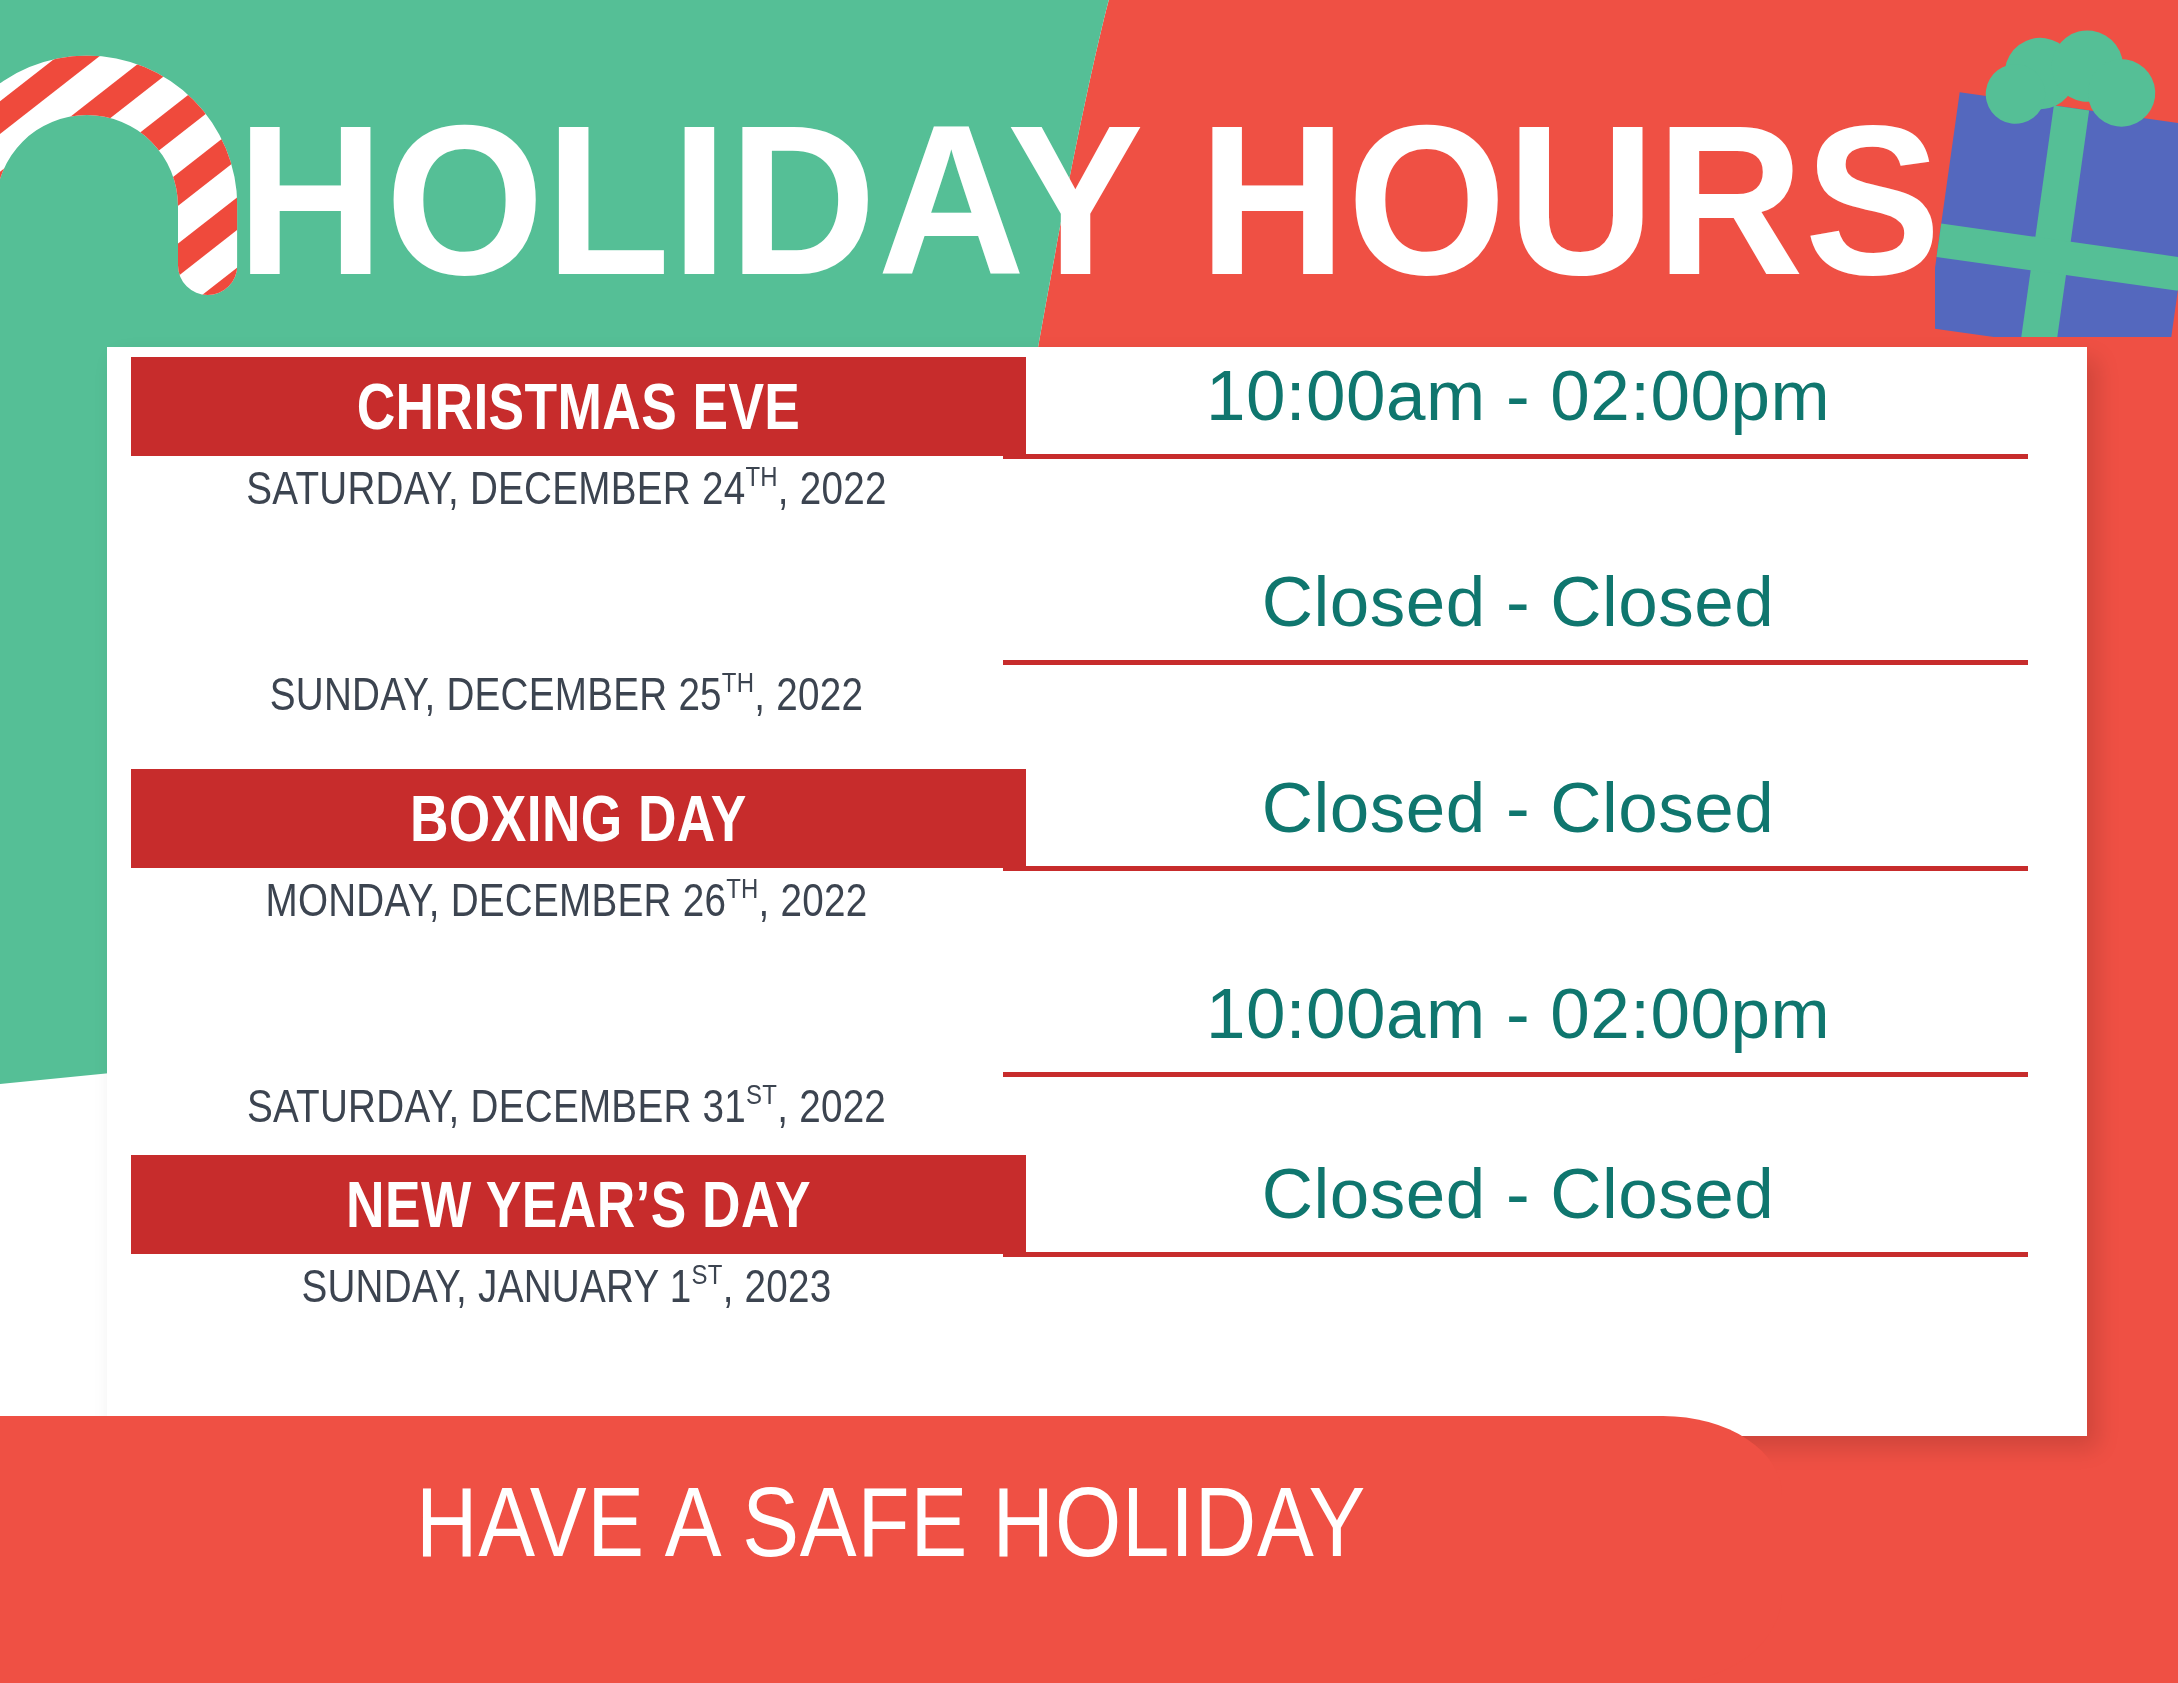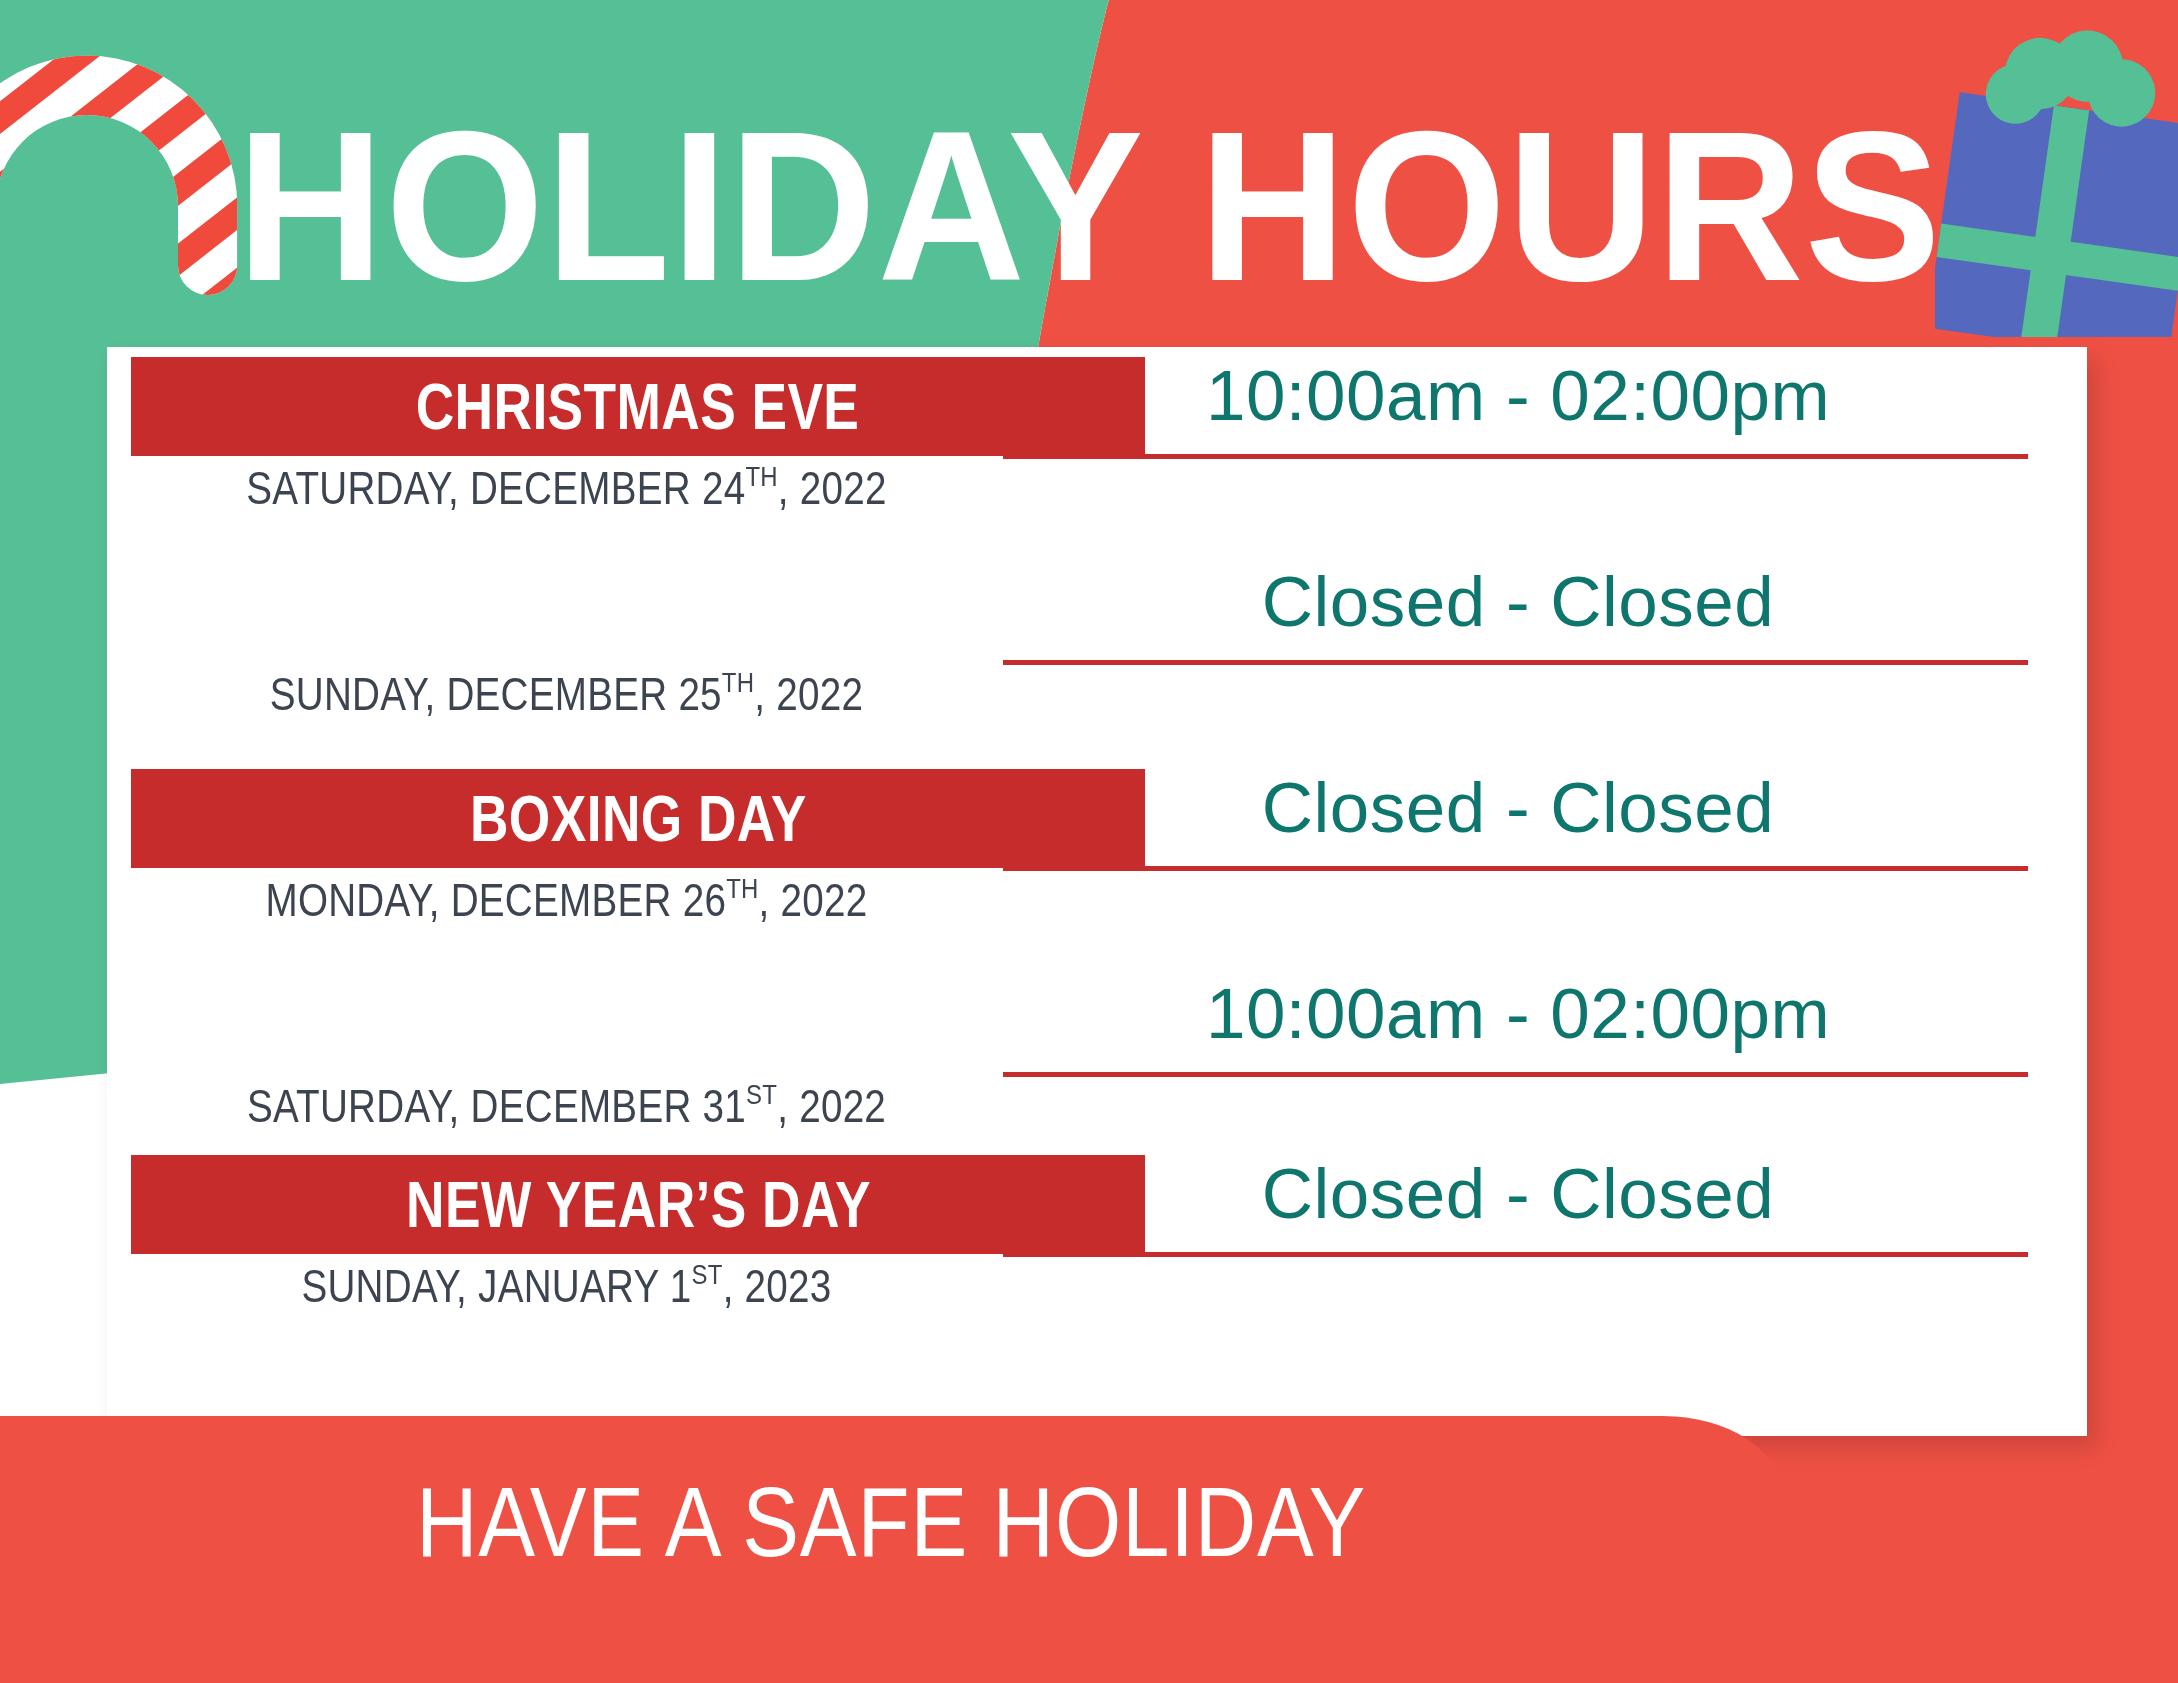--- a/index.html
+++ b/index.html
@@ -14,21 +14,21 @@
   
   #poster { position:absolute; inset:0; width:2178px; height:1683px; overflow:hidden; background:#ffffff; }
 
   .bg-svg { position:absolute; left:0; top:0; width:2178px; height:1683px; }
 
   
   #title-row {
     position:absolute;
     left:0; top:94px;
     width:2178px; height:213px;
-    display:flex; align-items:flex-end; justify-content:center;
+    display:flex; align-items:center; justify-content:center;
     pointer-events:none;
   }
   #poster-title {
     font-size:213px;
     line-height:0.95;
     font-weight:bold;
     color:#ffffff;
     letter-spacing:1px;
     transform:scaleX(0.96);
     white-space:nowrap;
@@ -58,21 +58,21 @@
   }
   .row:nth-child(1){ top:10px; }
   .row:nth-child(2){ top:216px; }
   .row:nth-child(3){ top:422px; }
   .row:nth-child(4){ top:628px; }
   .row:nth-child(5){ top:792px;margin-top:16px; }
 
   .day-bar {
     position:absolute;
     left:24px; top:0;
-    width:1014px; height:99px;
+    width:895px; height:99px;
     background:#C72C2C;
     display:flex; align-items:center; justify-content:center;
   }
   .day-name {
     color:#ffffff;
     font-size:65px;
     font-weight:bold;
     letter-spacing:0.5px;
     transform:scaleX(0.82);
     white-space:nowrap;

